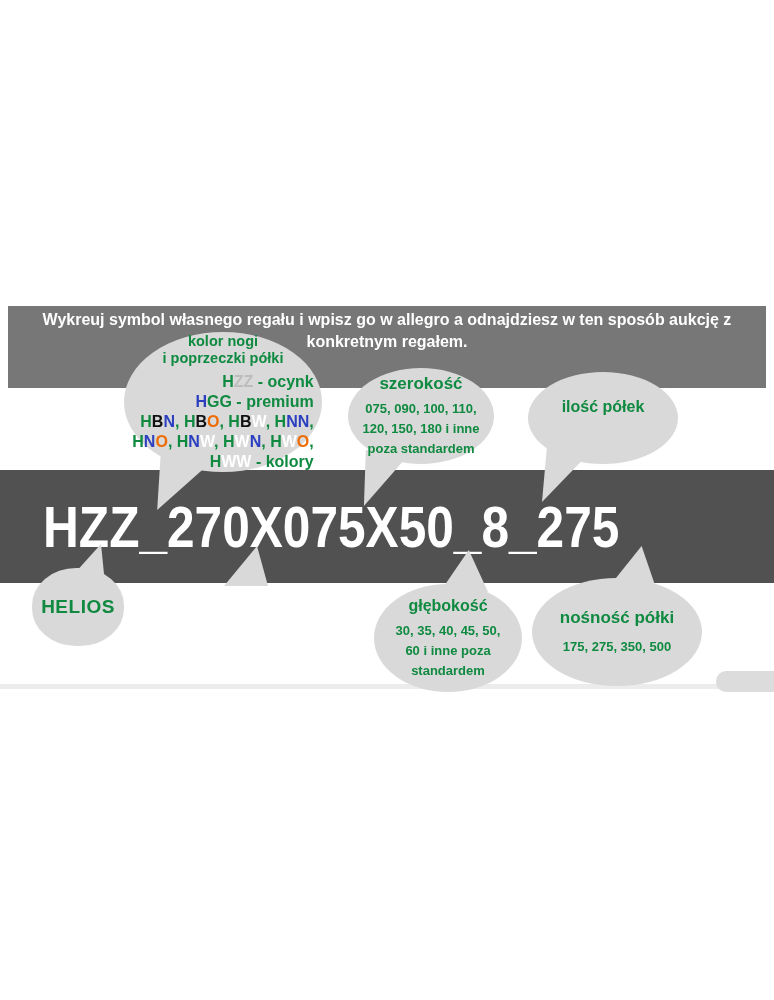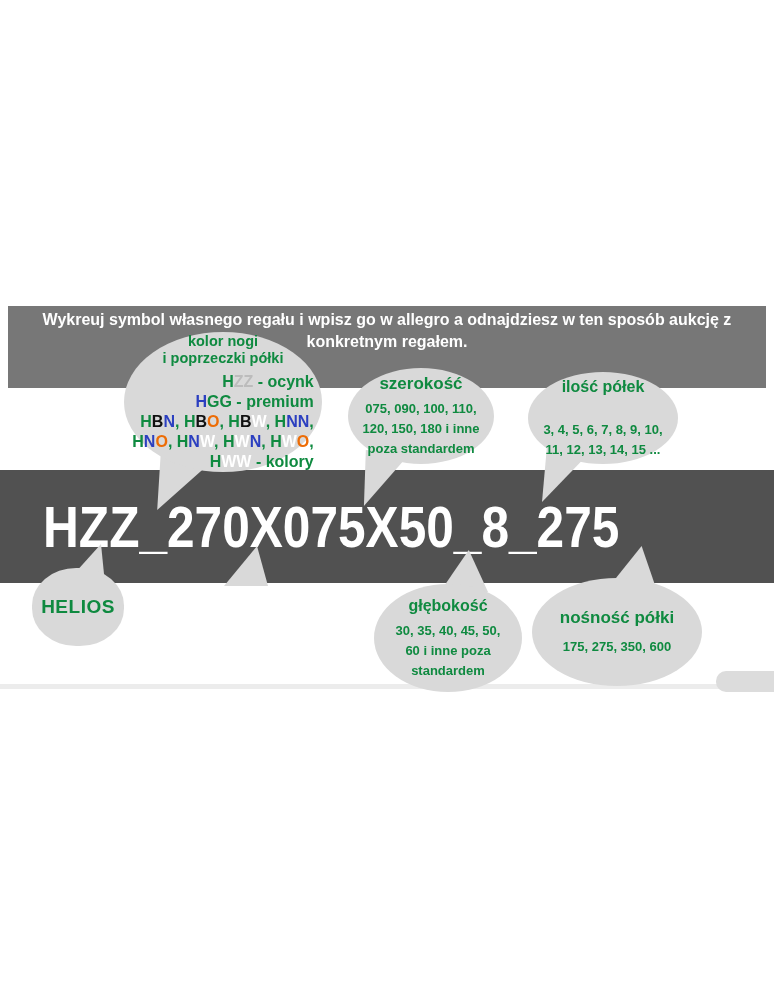--- a/index.html
+++ b/index.html
@@ -114,34 +114,32 @@
 
   <div class="bubble b-szer">
     <div class="bh">szerokość</div>
     <div class="values">075, 090, 100, 110,
 120, 150, 180  i inne
 poza standardem</div>
   </div>
 
   <div class="bubble b-ilosc">
     <div class="bh">ilość półek</div>
-    <div class="values">3, 4, 5, 6, 7, 8, 9, 10,
-11, 12, 13, 14, 15 ...</div>
   </div>
 
   <div class="bubble b-helios">
     <div class="bh">HELIOS</div>
   </div>
 
 
   <div class="bubble b-gleb">
     <div class="bh">głębokość</div>
     <div class="values">30, 35, 40, 45, 50,
 60 i inne poza
 standardem</div>
   </div>
 
   <div class="bubble b-nos">
     <div class="bh">nośność półki</div>
-    <div class="values">175, 275, 350, 600</div>
+    <div class="values">175, 275, 350, 500</div>
   </div>
 
 </div>
 
 </body></html>

